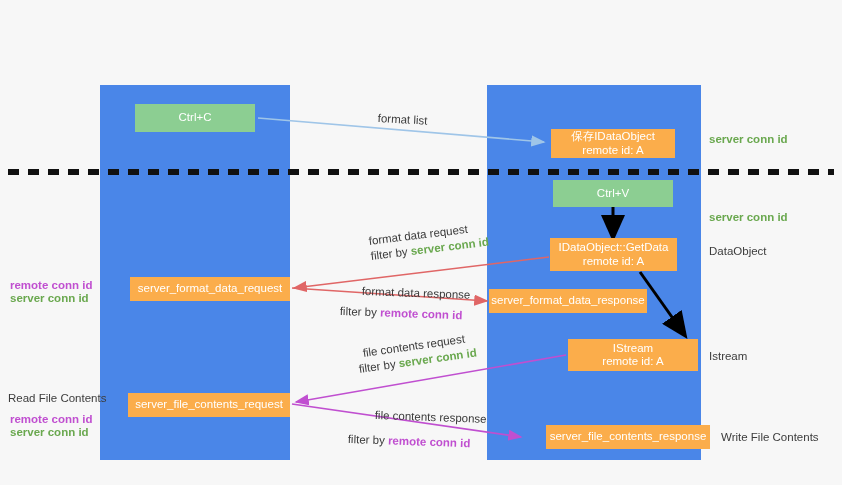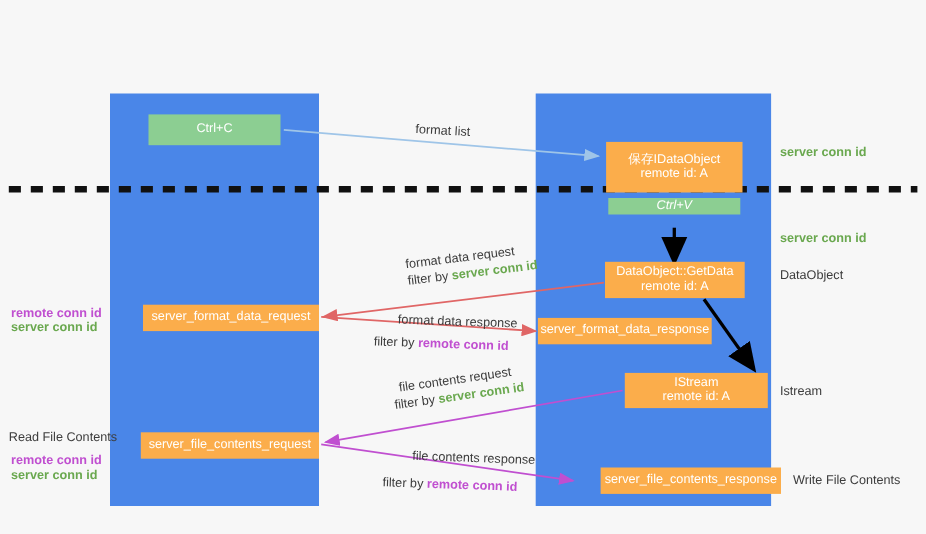--- a/index.html
+++ b/index.html
@@ -117,26 +117,26 @@
 
     <line x1="292" y1="288" x2="487" y2="301" stroke="#e06666" stroke-width="1.6" marker-end="url(#ah-red)"></line>
 
     <line x1="566" y1="355" x2="296" y2="402" stroke="#c04fd0" stroke-width="1.6" marker-end="url(#ah-purple)"></line>
 
     <line x1="292" y1="404" x2="521" y2="437" stroke="#c04fd0" stroke-width="1.6" marker-end="url(#ah-purple)"></line>
   </svg>
 
   <div class="abs node green" style="left:135px;top:104px;width:120px;height:28px;">Ctrl+C</div>
 
-  <div class="abs node orange" style="left:551px;top:129px;width:124px;height:46px;">保存IDataObject
+  <div class="abs node orange" style="left:551px;top:129px;width:124px;height:29px;">保存IDataObject
 remote id: A</div>
 
-  <div class="abs node green" style="left:553px;top:180px;width:120px;height:15px;font-style:italic;">Ctrl+V</div>
+  <div class="abs node green" style="left:553px;top:180px;width:120px;height:27px;">Ctrl+V</div>
 
-  <div class="abs node orange" style="left:550px;top:238px;width:127px;height:33px;">DataObject::GetData
+  <div class="abs node orange" style="left:550px;top:238px;width:127px;height:33px;">IDataObject::GetData
 remote id: A</div>
 
   <div class="abs node orange" style="left:568px;top:339px;width:130px;height:32px;">IStream
 remote id: A</div>
 
   <div class="abs node orange" style="left:130px;top:277px;width:160px;height:24px;">server_format_data_request</div>
 
   <div class="abs node orange" style="left:489px;top:289px;width:158px;height:24px;">server_format_data_response</div>
 
   <div class="abs node orange" style="left:128px;top:393px;width:162px;height:24px;">server_file_contents_request</div>

